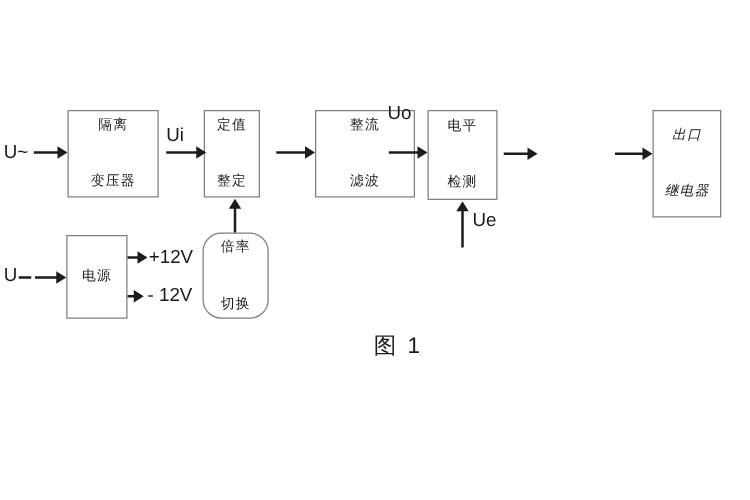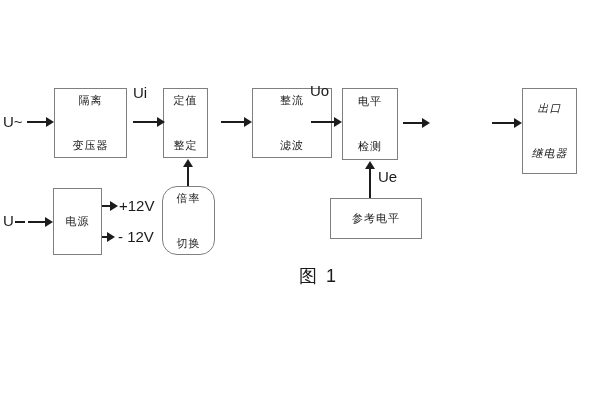--- a/index.html
+++ b/index.html
@@ -117,30 +117,27 @@
 
   <div class="blk" style="left:53px; top:188px; width:49px; height:67px;text-align:right;">
     <span>电源</span>
   </div>
 
   <div class="blk" style="left:162px; top:186px; width:53px; height:69px;border-radius:15px;">
     <span>倍率</span>
     <span>切换</span>
   </div>
 
-  <div class="blk" style="left:330px; top:198px; width:92px; height:41px;">
-    <span>参考电平</span>
-  </div>
 
   <div class="lbl" style="left:3px; top:113px;">U~</div>
 
   <div class="lbl" style="left:3px; top:212px;">U</div>
   <div class="seg" style="left:15px; top:221px; width:10px;"></div>
 
-  <div class="lbl" style="left:133px; top:84px;">Ui</div>
+  <div class="lbl" style="left:133px; top:100px;">Ui</div>
   <div class="lbl" style="left:310px; top:82px;">Uo</div>
   <div class="lbl" style="left:378px; top:168px;">Ue</div>
 
   <div class="lbl" style="left:119px; top:197px;">+12V</div>
   <div class="lbl" style="left:118px; top:228px;">- 12V</div>
 
   <div class="arrow-r" style="left:27px; top:121px; width:20px;"></div>
   <div class="arrow-r" style="left:133px; top:121px; width:25px;"></div>
   <div class="arrow-r" style="left:221px; top:121px; width:24px;"></div>
   <div class="arrow-r" style="left:311px; top:121px; width:24px;"></div>

